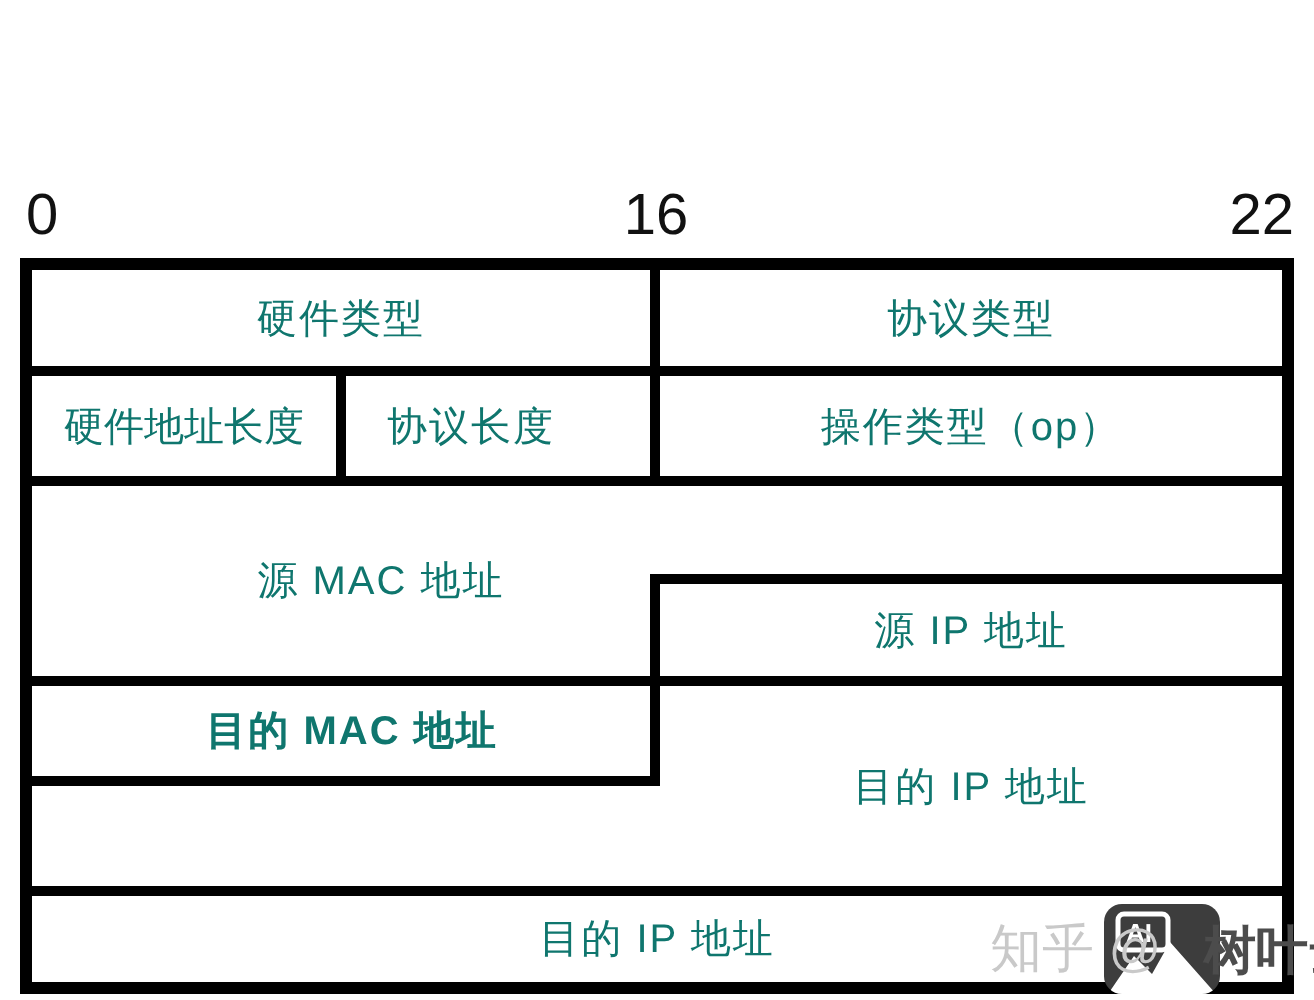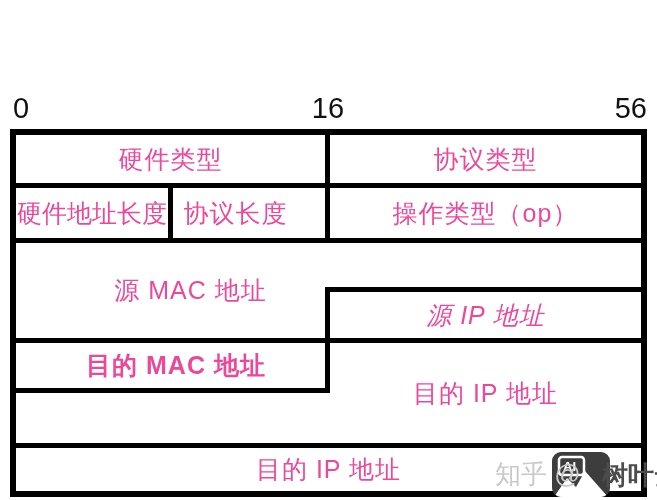--- a/index.html
+++ b/index.html
@@ -25,22 +25,22 @@
     height: 30px;
     font-size: 29px;
     line-height: 30px;
     color: #111111;
   }
   .cell-label {
     position: absolute;
     display: flex;
     align-items: center;
     justify-content: center;
-    font-size: 25px;
-    color: #ec4899;
+    font-size: 20px;
+    color: #0f766e;
     letter-spacing: 1px;
     white-space: nowrap;
   }
   .watermark-text {
     position: absolute;
     font-size: 26px;
     line-height: 26px;
     white-space: nowrap;
     z-index: 6;
   }
@@ -48,21 +48,21 @@
   #wm-suffix { left: 602px; top: 462px; color: #4c4c4c; font-weight: bold; }
   #wm-icon   { position: absolute; left: 552px; top: 452px; z-index: 5; }
 </style>
 </head>
 <body>
 
 <div id="canvas">
 
   <div class="bit-label" style="left:13px;">0</div>
   <div class="bit-label" style="left:307px; width:42px; text-align:center;">16</div>
-  <div class="bit-label" style="left:600px; width:47px; text-align:right;">56</div>
+  <div class="bit-label" style="left:600px; width:47px; text-align:right;">22</div>
 
   <div class="line" style="left:10px; top:129px; width:637px; height:6px;"></div>
   <div class="line" style="left:10px; top:491px; width:637px; height:6px;"></div>
   <div class="line" style="left:10px; top:129px; width:6px; height:368px;"></div>
   <div class="line" style="left:641px; top:129px; width:6px; height:368px;"></div>
 
   <div class="line" style="left:10px; top:183px; width:637px; height:5px;"></div>
   <div class="line" style="left:10px; top:238px; width:637px; height:5px;"></div>
   <div class="line" style="left:10px; top:338px; width:637px; height:5px;"></div>
   <div class="line" style="left:10px; top:443px; width:637px; height:5px;"></div>
@@ -75,21 +75,21 @@
   <div class="line" style="left:168px; top:183px; width:5px; height:60px;"></div>
 
   <div class="cell-label" style="left:16px; top:135px; width:309px; height:48px;">硬件类型</div>
   <div class="cell-label" style="left:330px; top:135px; width:311px; height:48px;border-radius:12px;">协议类型</div>
 
   <div class="cell-label" style="left:16px; top:188px; width:152px; height:50px; letter-spacing:0;">硬件地址长度</div>
   <div class="cell-label" style="left:173px; top:188px; width:125px; height:50px;">协议长度</div>
   <div class="cell-label" style="left:330px; top:188px; width:311px; height:50px;">操作类型（op）</div>
 
   <div class="cell-label" style="left:16px; top:243px; width:309px; height:95px;padding-left:20px;">源 MAC 地址</div>
-  <div class="cell-label" style="left:330px; top:292px; width:311px; height:46px;font-style:italic;">源 IP 地址</div>
+  <div class="cell-label" style="left:330px; top:292px; width:311px; height:46px;">源 IP 地址</div>
 
   <div class="cell-label" style="left:16px; top:343px; width:320px; height:45px;font-weight:bold;">目的 MAC 地址</div>
   <div class="cell-label" style="left:330px; top:343px; width:311px; height:100px;">目的 IP 地址</div>
 
   <div class="cell-label" style="left:16px; top:448px; width:625px; height:43px;">目的 IP 地址</div>
 
   <div class="watermark-text" id="wm-prefix">知乎 @</div>
 
   <svg id="wm-icon" width="58" height="45" viewBox="0 0 58 45">
     <defs>

